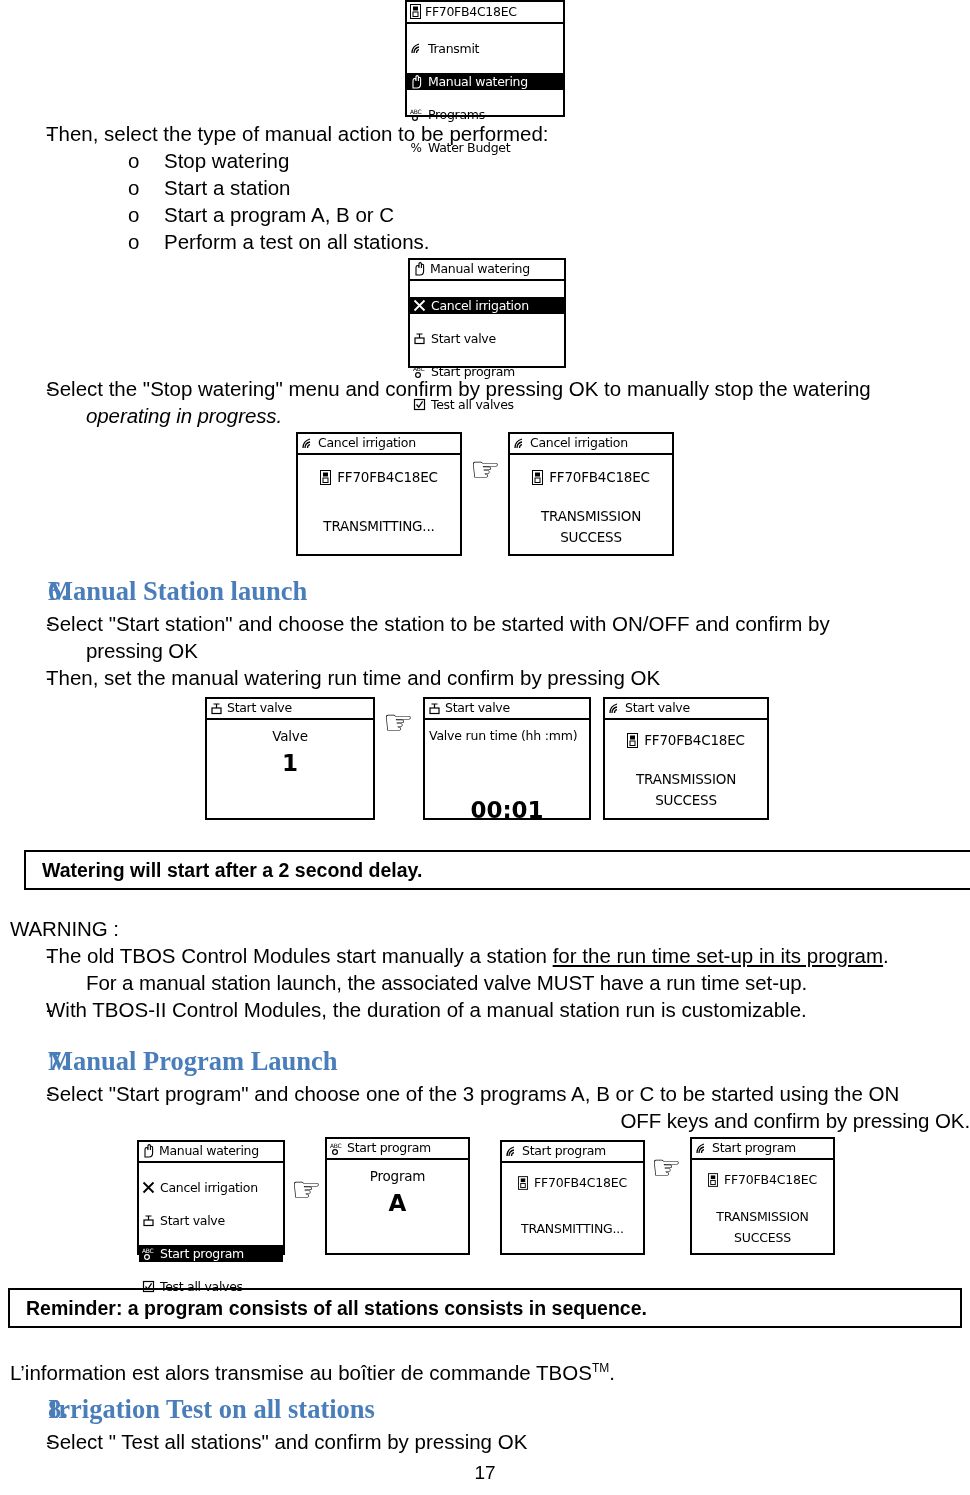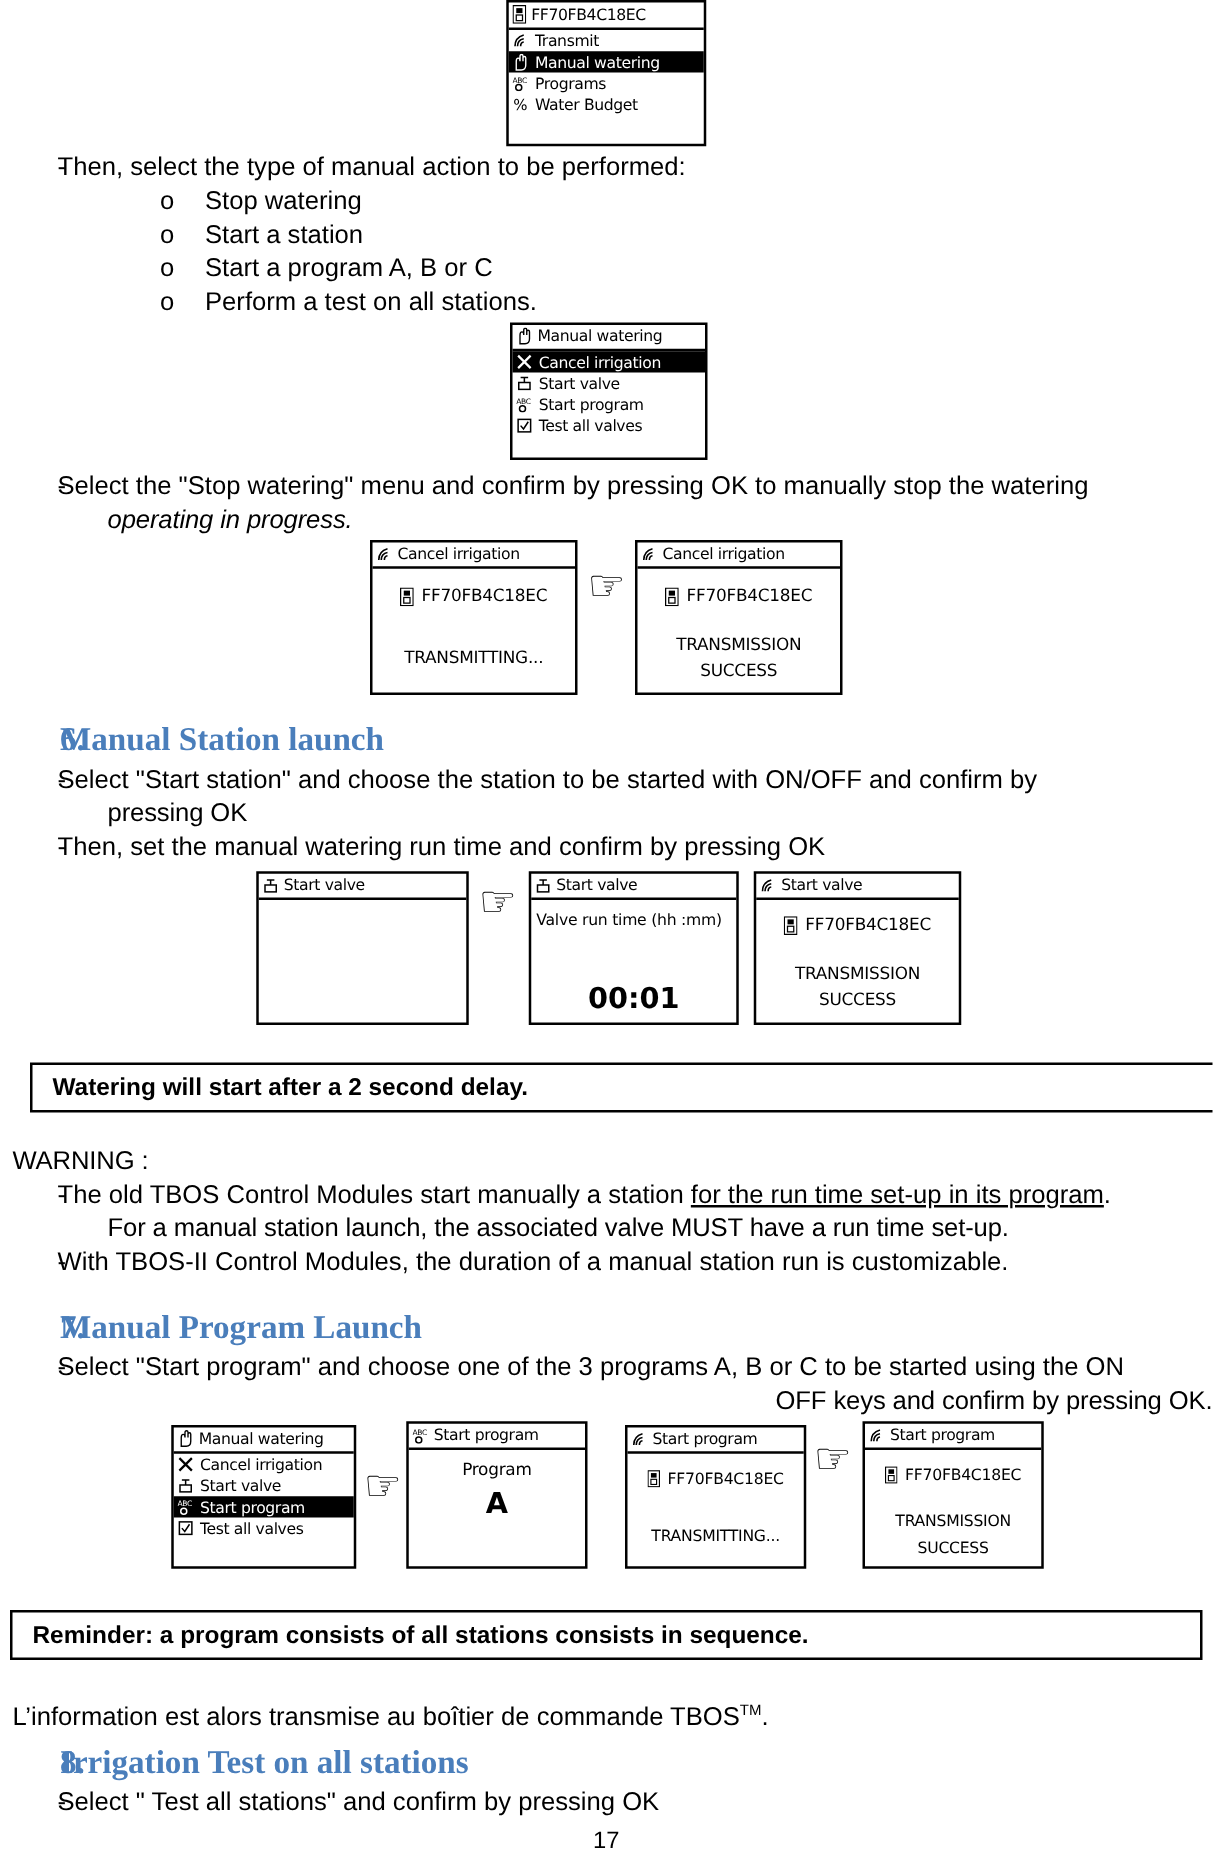--- a/index.html
+++ b/index.html
@@ -113,20 +113,21 @@
   .lcd-rows { padding: 0; }
   .lcd-row {
     display: flex;
     align-items: center;
     gap: 5px;
     font-size: 12.5px;
     line-height: 15px;
     padding: 1px 3px 1px 3px;
     white-space: nowrap;
     letter-spacing: -0.3px;
+    margin-top: 16px;
   }
   .lcd-row.selected {
     background: #000000;
     color: #ffffff;
   }
   .lcd-body {
     display: flex;
     flex-direction: column;
     align-items: center;
     justify-content: flex-start;
@@ -392,38 +393,42 @@
   <div class="abs lcd" style="left:205px; top:697px; width:170px; height:123px;">
     <div class="lcd-title">
       <span class="ic">
         <svg width="13" height="13" viewBox="0 0 13 13">
             <rect x="2" y="6" width="9" height="5.5" fill="none" stroke="#000" stroke-width="1.2"></rect>
             <path d="M6.5 6 L6.5 2 M3.5 2 L9.5 2" stroke="#000" stroke-width="1.2"></path>
           </svg>
       </span>
       <span>Start valve</span>
     </div>
+    <div class="lcd-body" style="height:calc(100% - 21px);">
+      <div class="lcd-line">Valve</div>
+      <div class="lcd-big">1</div>
+    </div>
   </div>
 
   <div class="abs hand-cursor" style="left:383px; top:705px;">☞</div>
 
   <div class="abs lcd" style="left:423px; top:697px; width:168px; height:123px;">
     <div class="lcd-title">
       <span class="ic">
         <svg width="13" height="13" viewBox="0 0 13 13">
             <rect x="2" y="6" width="9" height="5.5" fill="none" stroke="#000" stroke-width="1.2"></rect>
             <path d="M6.5 6 L6.5 2 M3.5 2 L9.5 2" stroke="#000" stroke-width="1.2"></path>
           </svg>
       </span>
       <span>Start valve</span>
     </div>
     <div class="lcd-body" style="height:calc(100% - 21px); align-items:flex-start;">
       <div class="lcd-line small">Valve run time (hh :mm)</div>
       <div class="spacer-flex"></div>
-      <div class="lcd-big" style="align-self:center; margin-bottom:14px;">00:01</div>
+      <div class="lcd-big" style="align-self:center; margin-bottom:3px;">00:01</div>
     </div>
   </div>
 
   <div class="abs lcd" style="left:603px; top:697px; width:166px; height:123px;">
     <div class="lcd-title">
       <span class="ic">
         <svg width="13" height="13" viewBox="0 0 13 13">
             <path d="M2 11 Q2 4 9 2" stroke="#000" fill="none" stroke-width="1.3"></path>
             <path d="M4 11 Q4 6 9 5" stroke="#000" fill="none" stroke-width="1.3"></path>
             <path d="M6.5 11 Q6.5 8 9 7.6" stroke="#000" fill="none" stroke-width="1.3"></path>

